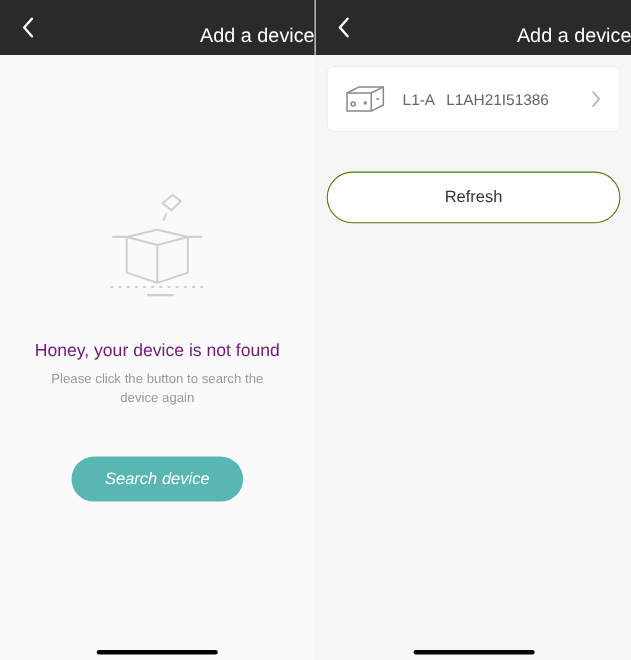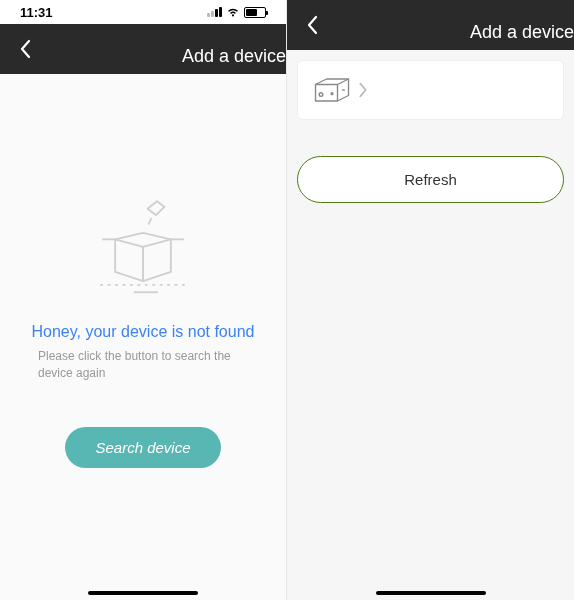--- a/index.html
+++ b/index.html
@@ -114,29 +114,30 @@
     .content.left { background:#fafafa; padding-top:115px; }
     .empty-illustration {
       width:130px;
       height:110px;
       display:flex;
       align-items:center;
       justify-content:center;
     }
     .notfound-title {
       font-size:16px;
-      color:#3b82f6;
-      margin-top:24px;
+      color:#701a75;
+      margin-top:36px;
       font-weight:400;
       text-align:center;
     }
     .notfound-sub {
       font-size:12px;
       color:#999;
       margin-top:7px;
+      text-align:center;
       line-height:1.4;
       max-width:210px;
     }
     .search-btn {
       margin-top:45px;
       background:#58b6b3;
       color:#fff;
       border:none;
       border-radius:22px;
       padding:12px 30px;
@@ -186,37 +187,20 @@
       width:110px;
       height:4px;
       background:#000;
       border-radius:3px;
     }
   </style>
 </head>
 <body>
 
 <div class="phone left">
-  <div class="status-bar">
-    <span>11:31</span>
-    <div class="status-right">
-      <div class="signal-dots">
-        <span></span>
-          <span></span>
-          <span></span>
-          <span></span>
-      </div>
-      <svg class="wifi-icon" viewBox="0 0 16 12">
-        <path d="M8 10.5a1.2 1.2 0 100-2.4 1.2 1.2 0 000 2.4zM4.7 6.4a5 5 0 016.6 0l-1.1 1.2a3.4 3.4 0 00-4.4 0L4.7 6.4zM2.3 3.9a8.5 8.5 0 0111.4 0l-1.1 1.2a6.9 6.9 0 00-9.2 0L2.3 3.9z" fill="#000"></path>
-      </svg>
-      <div class="battery">
-          <div class="battery-fill b60"></div>
-        </div>
-    </div>
-  </div>
   <div class="header">
     <div class="back-btn">
       <svg width="14" height="20" viewBox="0 0 12 20">
         <path d="M10 2 L3 10 L10 18" stroke="#fff" stroke-width="2.2" fill="none" stroke-linecap="round" stroke-linejoin="round"></path>
       </svg>
     </div>
     <div class="header-title">Add a device</div>
   </div>
   <div class="content left">
     <div class="empty-illustration">
@@ -255,20 +239,24 @@
       <svg class="device-icon" viewBox="0 0 48 32">
         <g stroke="#888" stroke-width="1.5" fill="none" stroke-linejoin="round">
           <path d="M6 10 L18 4 L42 4 L42 22 L30 28 L6 28 Z"></path>
           <path d="M6 10 L30 10 L42 4"></path>
           <path d="M30 10 L30 28"></path>
           <circle cx="12" cy="21" r="2"></circle>
           <circle cx="24" cy="20" r="1"></circle>
           <path d="M35 16 L38 16"></path>
         </g>
       </svg>
+      <div class="device-labels">
+        <span>L1-A</span>
+        <span>L1AH21I51386</span>
+      </div>
       <svg class="chevron" viewBox="0 0 12 20">
         <path d="M3 3 L9 10 L3 17" stroke="#bbb" stroke-width="2" fill="none" stroke-linecap="round" stroke-linejoin="round"></path>
       </svg>
     </div>
     <button class="refresh-btn">Refresh</button>
   </div>
   <div class="home-indicator"></div>
 </div>
 
 </body></html>

